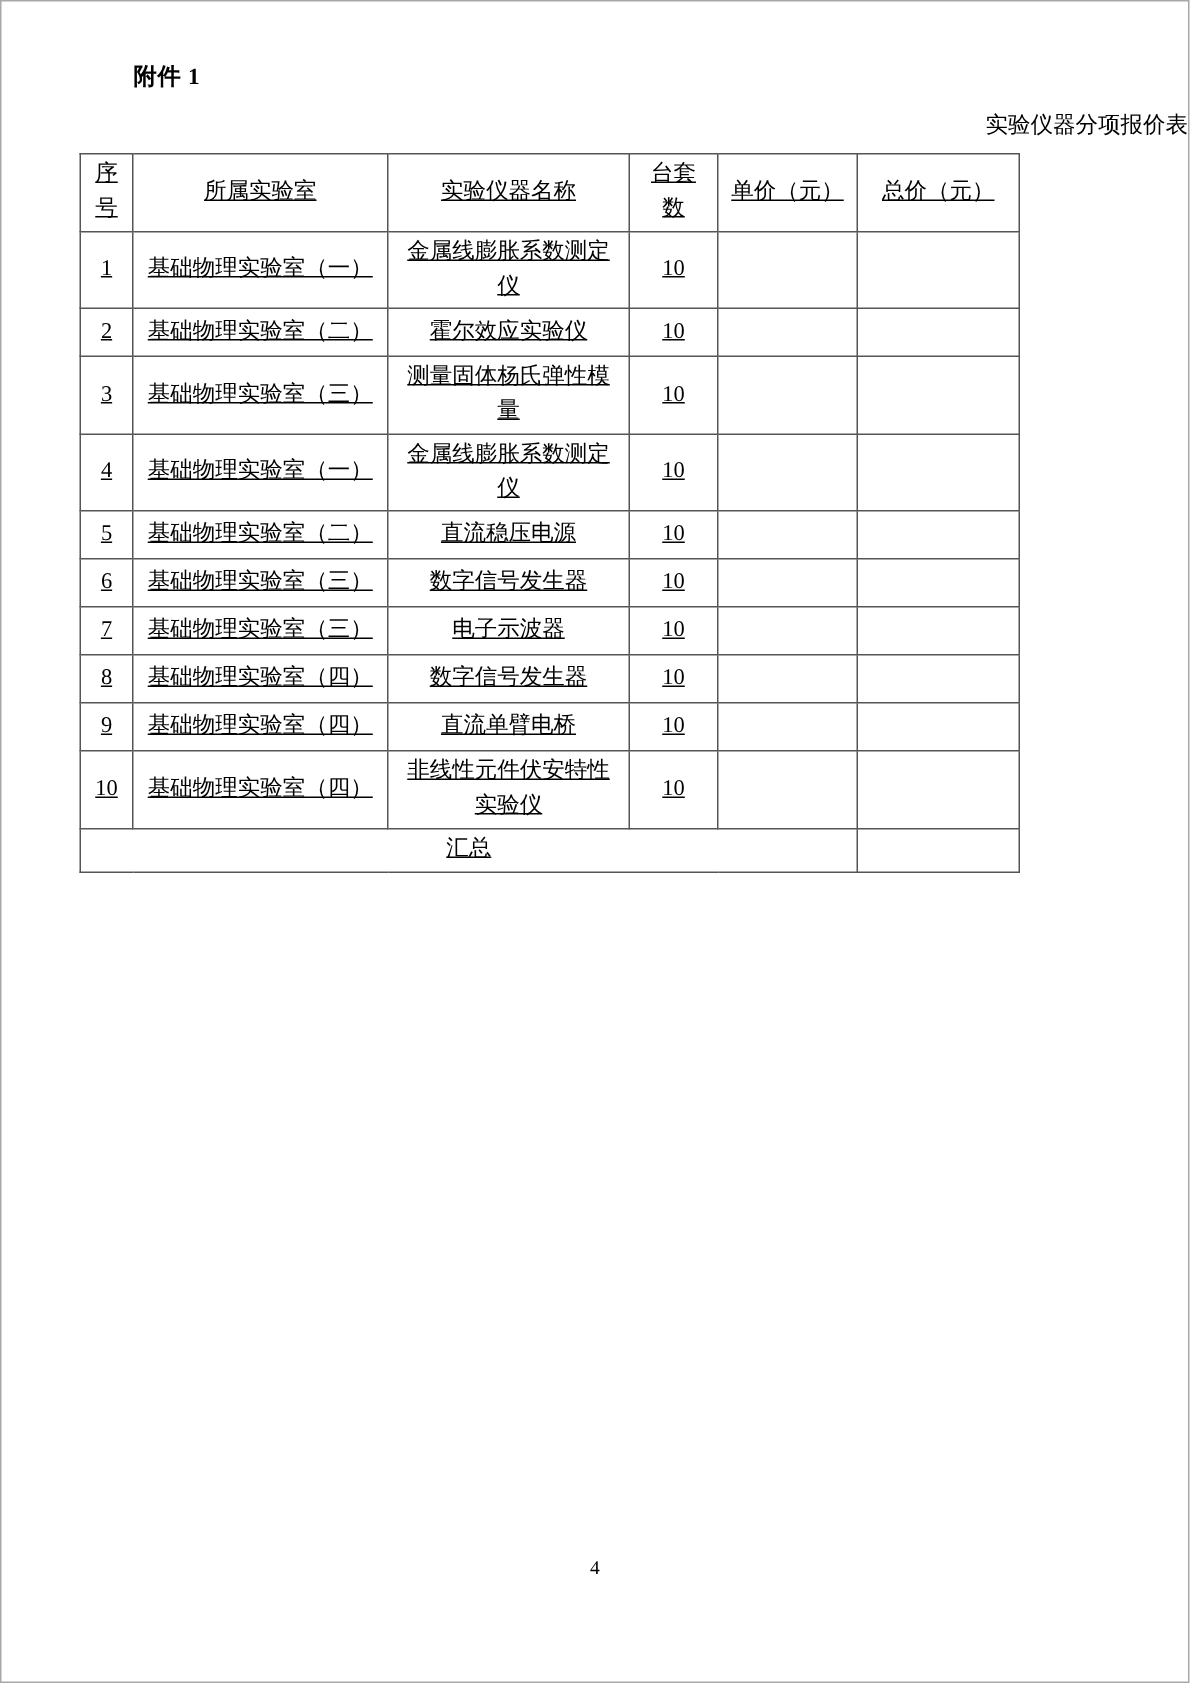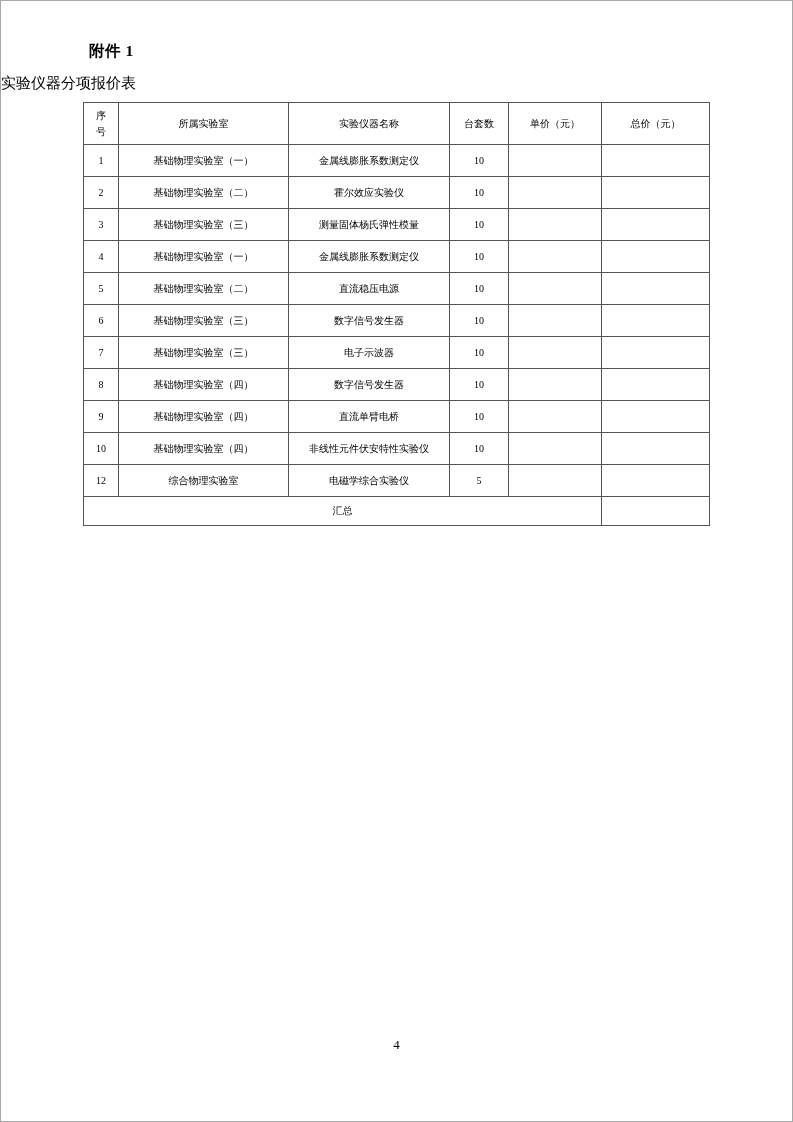--- a/index.html
+++ b/index.html
@@ -21,30 +21,31 @@
   }
   .attachment-label {
     padding-top: 40px;
     margin-left: 88px;
     font-size: 15.5px;
     font-weight: bold;
     letter-spacing: 0.5px;
   }
   .doc-title {
     margin-top: 12px;
-    text-align: left;
+    text-align: right;
     font-size: 15px;
   }
   table.quote-table {
     border-collapse: collapse;
-    margin-left: 82px;
+    margin-left: 52px;
     margin-top: 9px;
     table-layout: fixed;
     width: 627px;
-    font-size: 10px;
+    font-size: 15px;
+    text-decoration: underline;
   }
   table.quote-table th,
   table.quote-table td {
     border: 1px solid #555555;
     text-align: center;
     vertical-align: middle;
     font-weight: normal;
     line-height: 1.55;
     padding: 2px 8px;
     overflow: hidden;
@@ -169,28 +170,20 @@
           <td></td>
         </tr>
         <tr>
           <td>10</td>
           <td>基础物理实验室（四）</td>
           <td>非线性元件伏安特性实验仪</td>
           <td>10</td>
           <td></td>
           <td></td>
         </tr>
-        <tr>
-          <td>12</td>
-          <td>综合物理实验室</td>
-          <td>电磁学综合实验仪</td>
-          <td>5</td>
-          <td></td>
-          <td></td>
-        </tr>
       </tbody>
     <tbody>
       <tr class="summary-row">
         <td colspan="5">汇总</td>
         <td></td>
       </tr>
     </tbody>
   </table>
 
   <div class="page-number">4</div>

